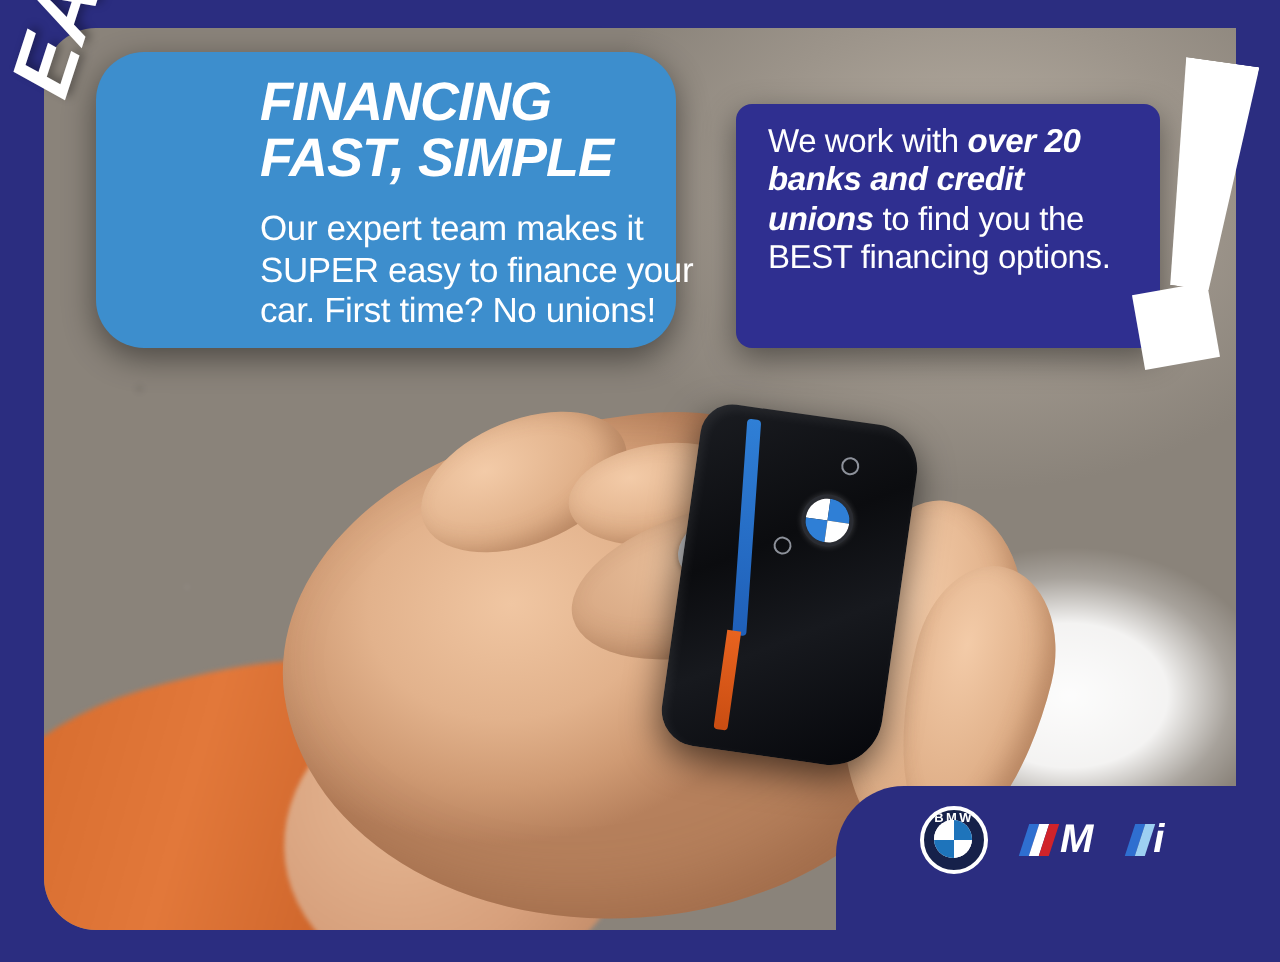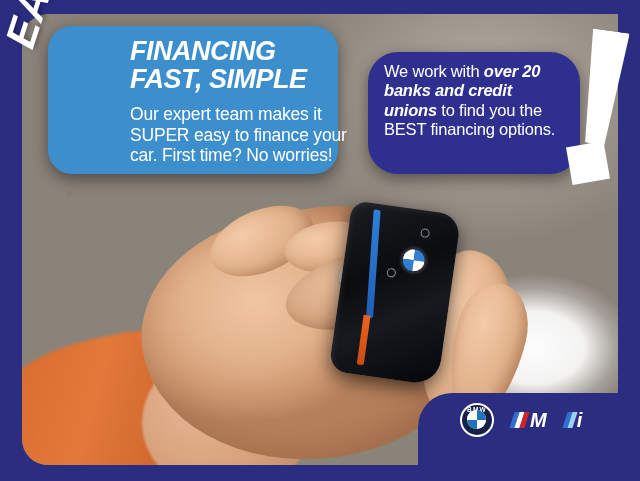--- a/index.html
+++ b/index.html
@@ -211,21 +211,21 @@
     line-height: 1.18;
     letter-spacing: -0.2px;
   }
 
   
   .purple-card {
     position: absolute;
     left: 368px; top: 52px;
     width: 212px; height: 122px;
     background: #2f2f90;
-    border-radius: 30px;
+    border-radius: 8px;
     box-shadow: 0 5px 16px rgba(0,0,0,0.45);
     z-index: 4;
   }
   .purple-copy {
     position: absolute;
     left: 16px; top: 10px;
     width: 184px;
     color: #ffffff;
     font-size: 16.5px;
     line-height: 1.17;
@@ -362,21 +362,21 @@
   <div class="frame-t"></div>
   <div class="frame-l"></div>
   <div class="frame-b"></div>
   <div class="frame-r"></div>
 
   <div class="blue-card">
     <div class="headline">
       <div>FINANCING</div>
       <div>FAST, SIMPLE</div>
     </div>
-    <div class="subcopy">Our expert team makes it SUPER easy to finance your car. First time? No worries!</div>
+    <div class="subcopy">Our expert team makes it SUPER easy to finance your car. First time? No unions!</div>
   </div>
   <div class="easy-word">EASY</div>
 
   <div class="purple-card">
     <div class="purple-copy"><span>We work with </span><b>over 20 banks and credit unions</b><span> to find you the BEST financing options.</span></div>
   </div>
 
   <div class="bang-bar"></div>
   <div class="bang-dot"></div>
 

